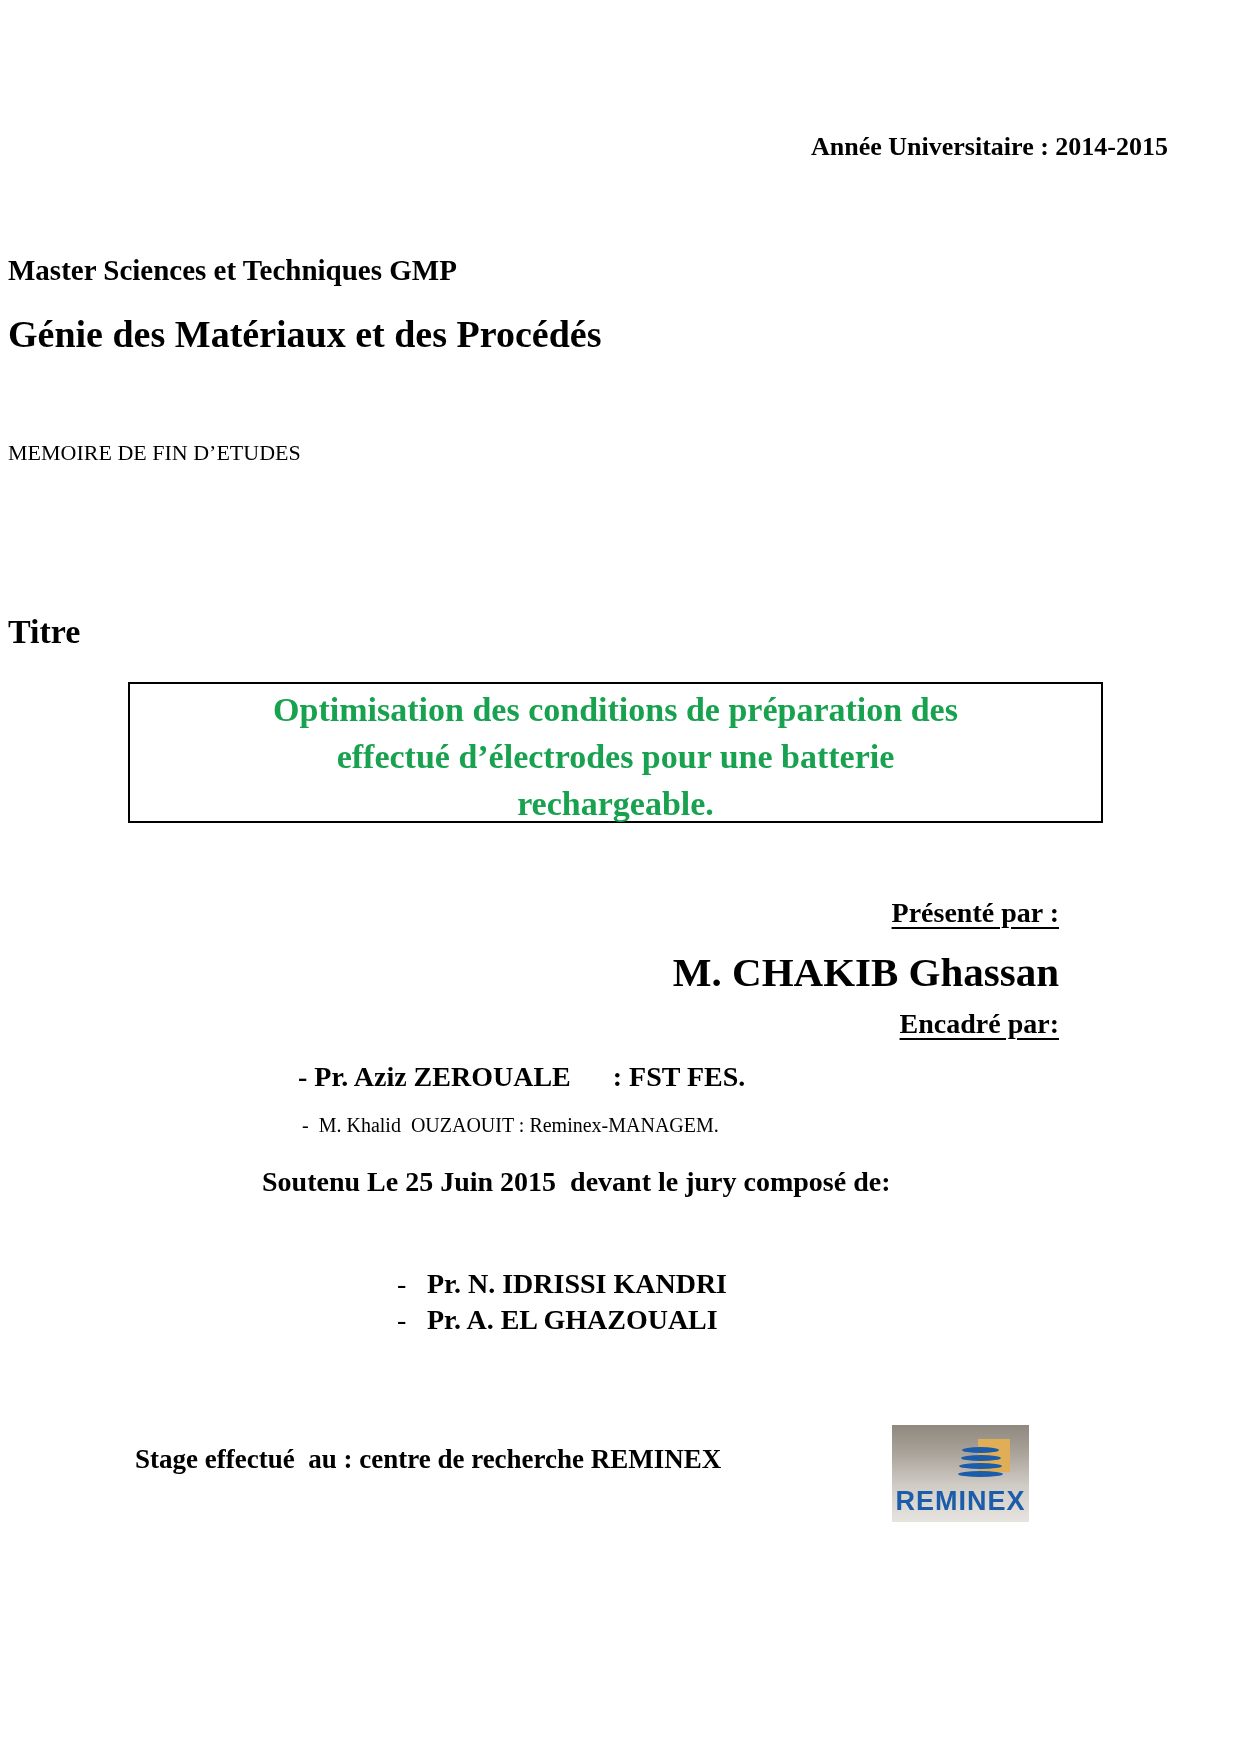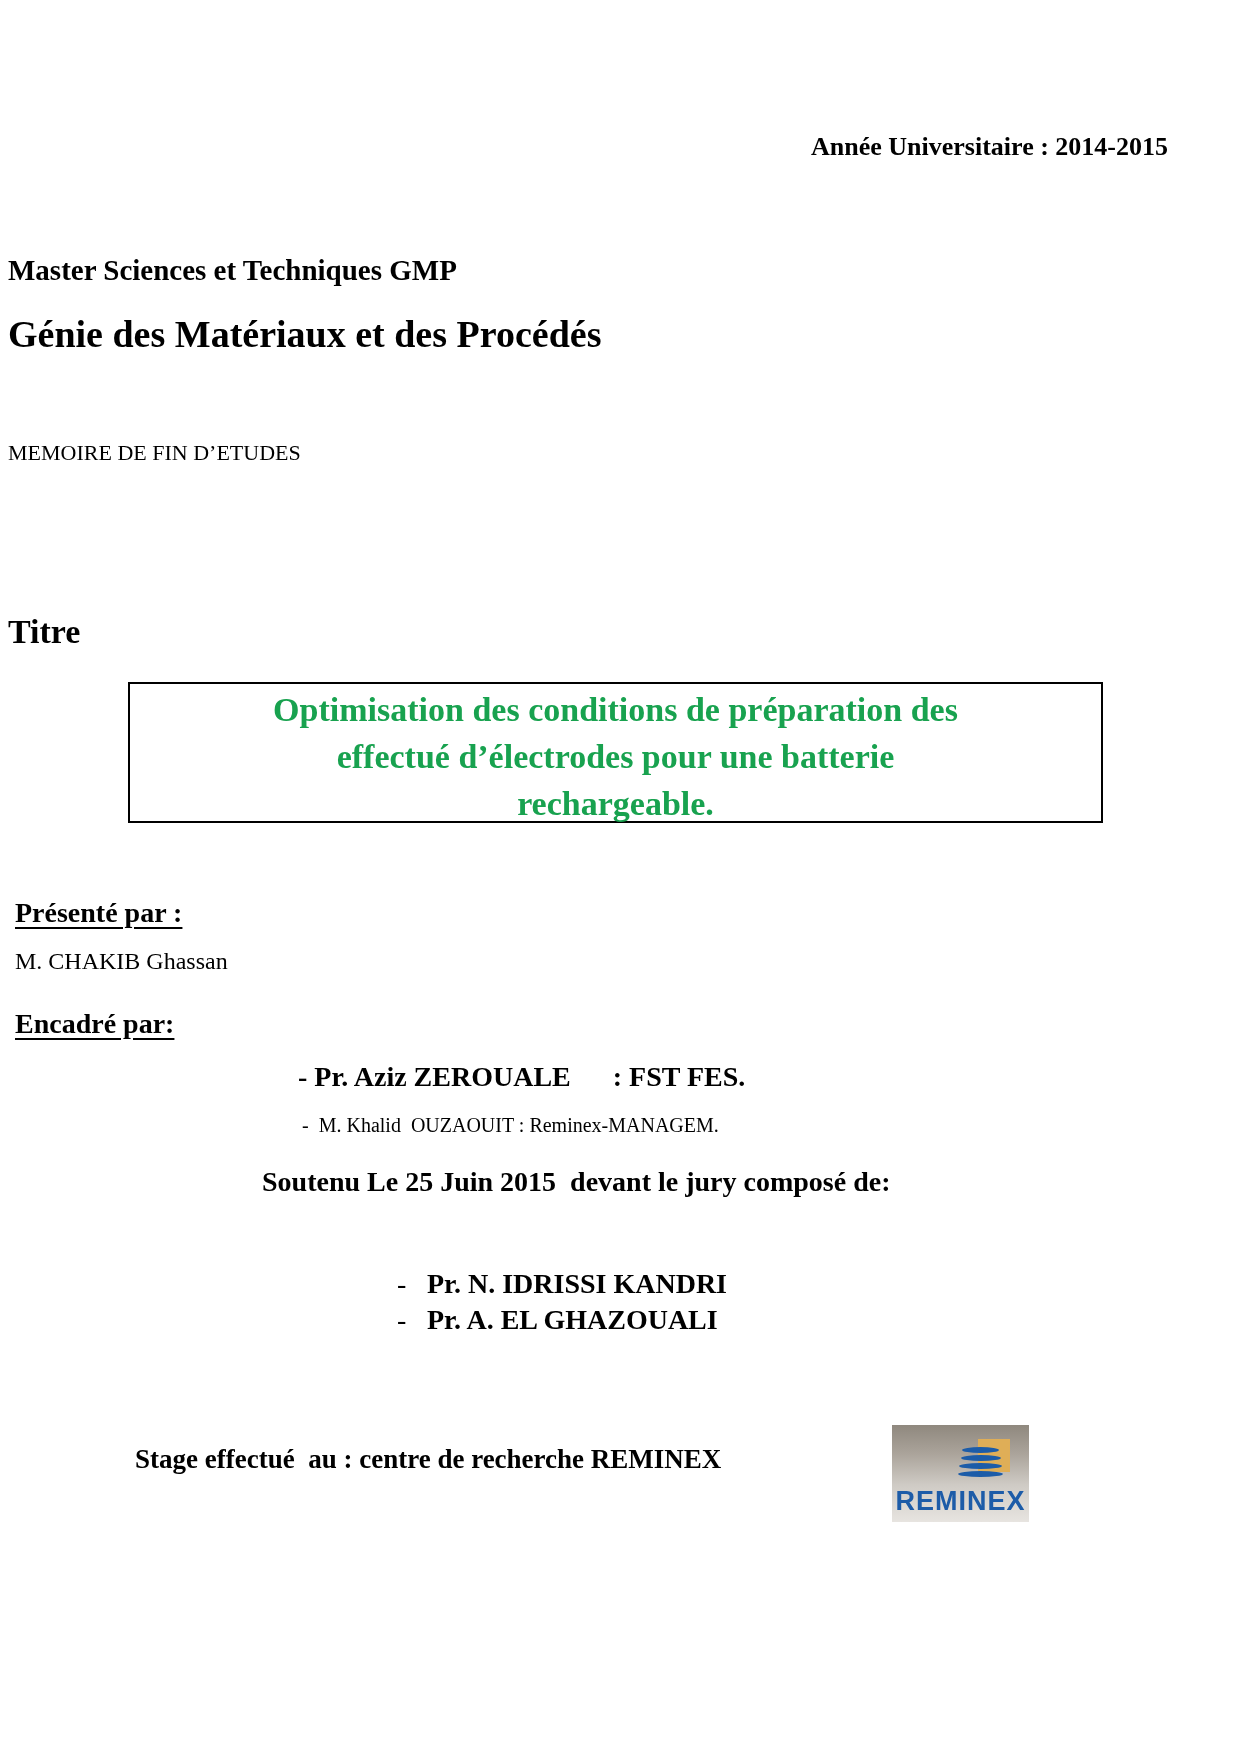--- a/index.html
+++ b/index.html
@@ -6,21 +6,21 @@
   html, body { background: #ffffff; }
   body { font-family: "Liberation Serif", "DejaVu Serif", serif; color: #000; }
   .page {
     position: relative;
     width: 1241px;
     height: 1754px;
     background: #ffffff;
     overflow: hidden;
   }
   .band { position: absolute; left: 0; width: 1080px; text-align: left; margin-left: 8px; }
-  .band-narrow { position: absolute; left: 15px; width: 1055px; text-align: left; }
+  .band-narrow { position: absolute; left: 4px; width: 1055px; text-align: right; }
   .pre { white-space: pre; }
 
   .annee {
     position: absolute; top: 132px; left: 0; right: 73px;
     text-align: right; font-weight: bold; font-size: 26px;
   }
   .master { top: 254px; font-weight: bold; font-size: 29px; }
   .genie  { top: 312px; font-weight: bold; font-size: 38px; }
   .memoire{ top: 440px; font-size: 22px; }
   .pour   { top: 501px; font-size: 33px; line-height: 52px; }
@@ -29,21 +29,21 @@
   .thesis-box {
     position: absolute; top: 682px; left: 128px; width: 975px; height: 141px;
     border: 2px solid #000; background: #fff;
     text-align: center; font-weight: bold; font-size: 34px;
     line-height: 47px; padding-top: 2px;
     color: #18A24F;
   }
 
   .underlined { text-decoration: underline; text-decoration-thickness: 2px; text-underline-offset: 5px; }
   .presente { top: 897px;  font-weight: bold; font-size: 28px; }
-  .chakib   { top: 948px;  font-weight: normal; font-size: 24px; }
+  .chakib   { top: 948px;  font-weight: bold; font-size: 41px; }
   .encadre  { top: 1008px; font-weight: bold; font-size: 28px; }
 
   .zerouale { position: absolute; top: 1061px; left: 298px; font-weight: bold; font-size: 28px; }
   .ouzaouit { position: absolute; top: 1114px; left: 302px; font-weight: normal; font-size: 20px; }
   .soutenu  { position: absolute; top: 1166px; left: 262px; font-weight: bold; font-size: 28px; }
 
   .jury { position: absolute; top: 1266px; left: 397px; font-weight: bold; font-size: 28px; line-height: 36px; }
   .jury-row { display: flex; }
   .jury-dash { width: 30px; font-weight: normal; }
 

